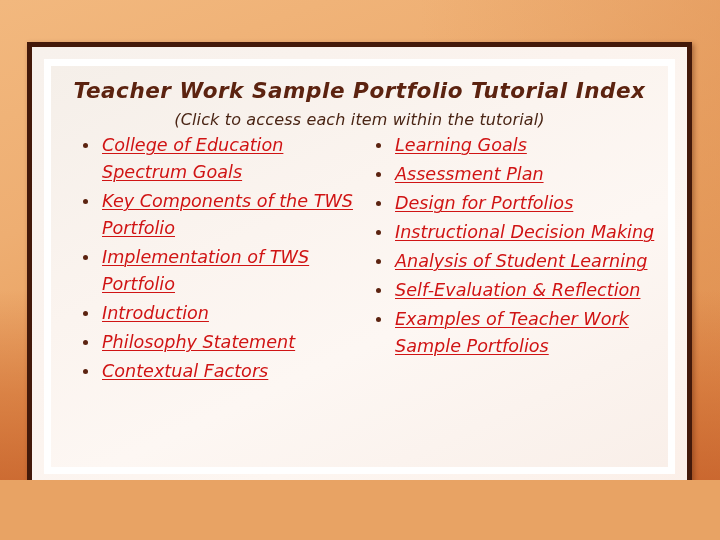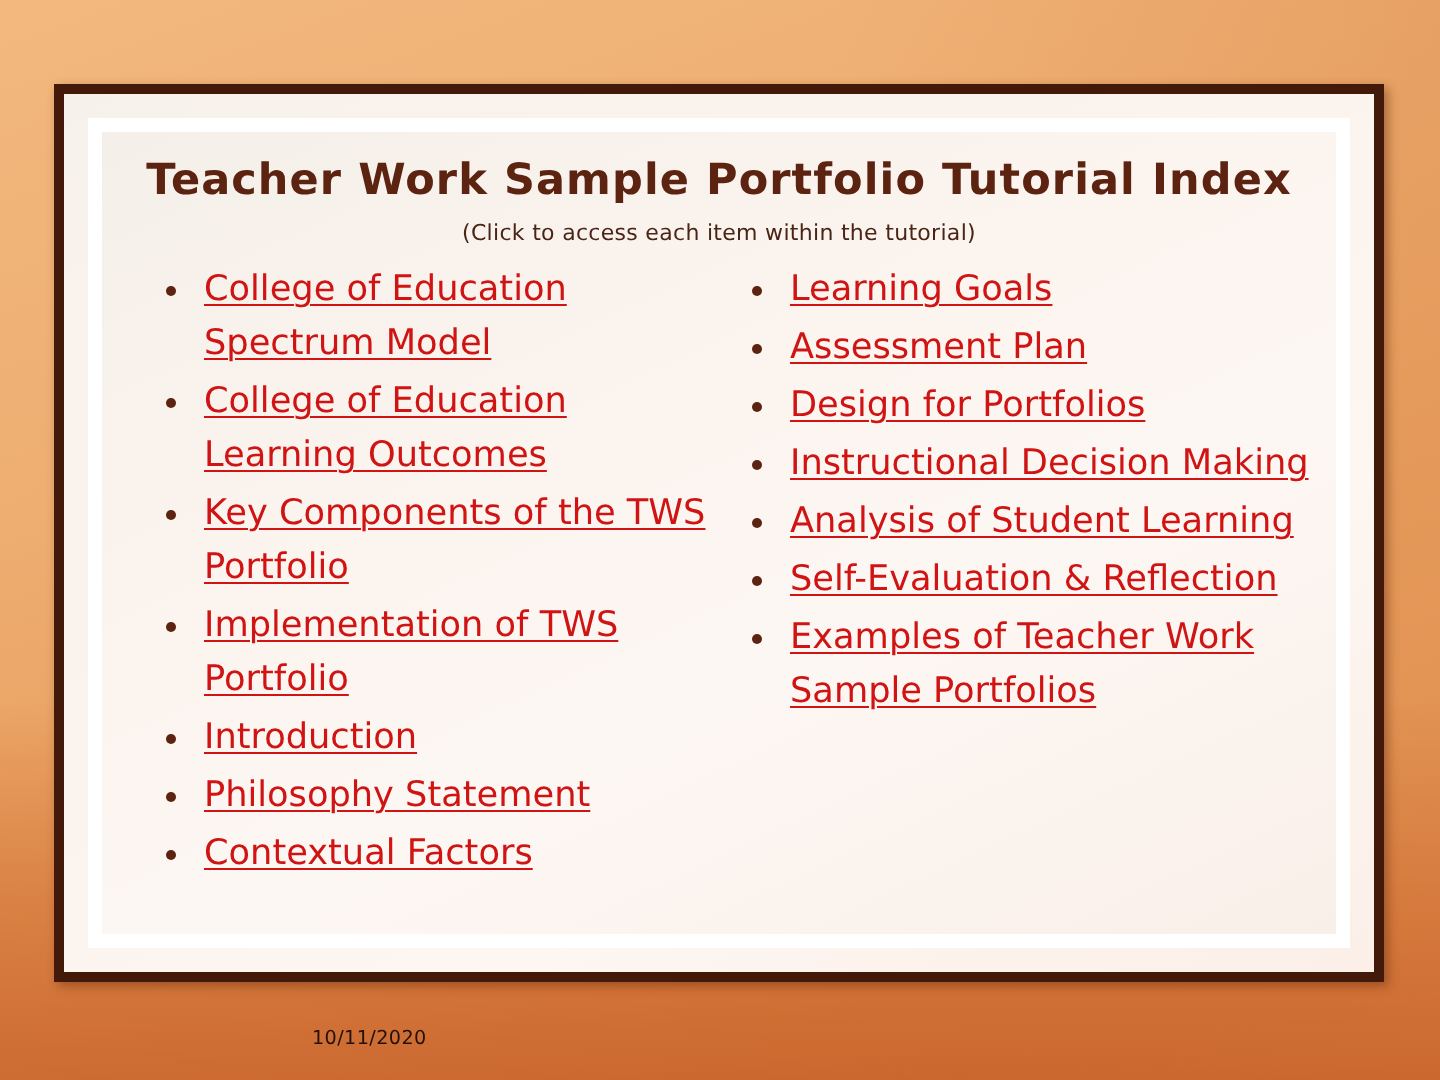--- a/index.html
+++ b/index.html
@@ -11,22 +11,23 @@
   }
   body {
     font-family: "DejaVu Sans", sans-serif;
     background: #e8a364;
   }
 
   
   #slide {
     position: relative;
     width: 720px;
-    height: 540px;
+    height: 480px;
     overflow: hidden;
+    font-style: italic;
   }
 
   
   .bg-base {
     position: absolute;
     inset: 0;
     background:
       linear-gradient(160deg, #f2b87e 0%, #eeae72 32%, #e79c5a 62%, #da7f3d 100%);
   }
   .bg-bottom-wash {
@@ -196,21 +197,21 @@
     font-weight: bold;
     font-size: 21.5px;
     letter-spacing: 0.55px;
     color: #5c2310;
     line-height: 1.05;
     white-space: nowrap;
   }
   .slide-subtitle {
     margin-top: 7px;
     font-family: "DejaVu Sans", sans-serif;
-    font-size: 11px;
+    font-size: 16px;
     color: #4a2515;
     letter-spacing: 0.15px;
     white-space: nowrap;
   }
 
   
   .columns {
     position: absolute;
     top: 66px;
     left: 0;
@@ -299,24 +300,21 @@
         <div class="title-block">
           <div class="slide-title">Teacher Work Sample Portfolio Tutorial Index</div>
           <div class="slide-subtitle">(Click to access each item within the tutorial)</div>
         </div>
 
         <div class="columns">
 
           <div class="col col-left">
             <ul class="link-list">
               <li>
-                <a class="link-item">College of Education Spectrum Model</a>
-              </li>
-              <li>
-                <a class="link-item">College of Education Learning Outcomes</a>
+                <a class="link-item">College of Education Spectrum Goals</a>
               </li>
               <li>
                 <a class="link-item">Key Components of the TWS Portfolio</a>
               </li>
               <li>
                 <a class="link-item">Implementation of TWS Portfolio</a>
               </li>
               <li>
                 <a class="link-item">Introduction</a>
               </li>

